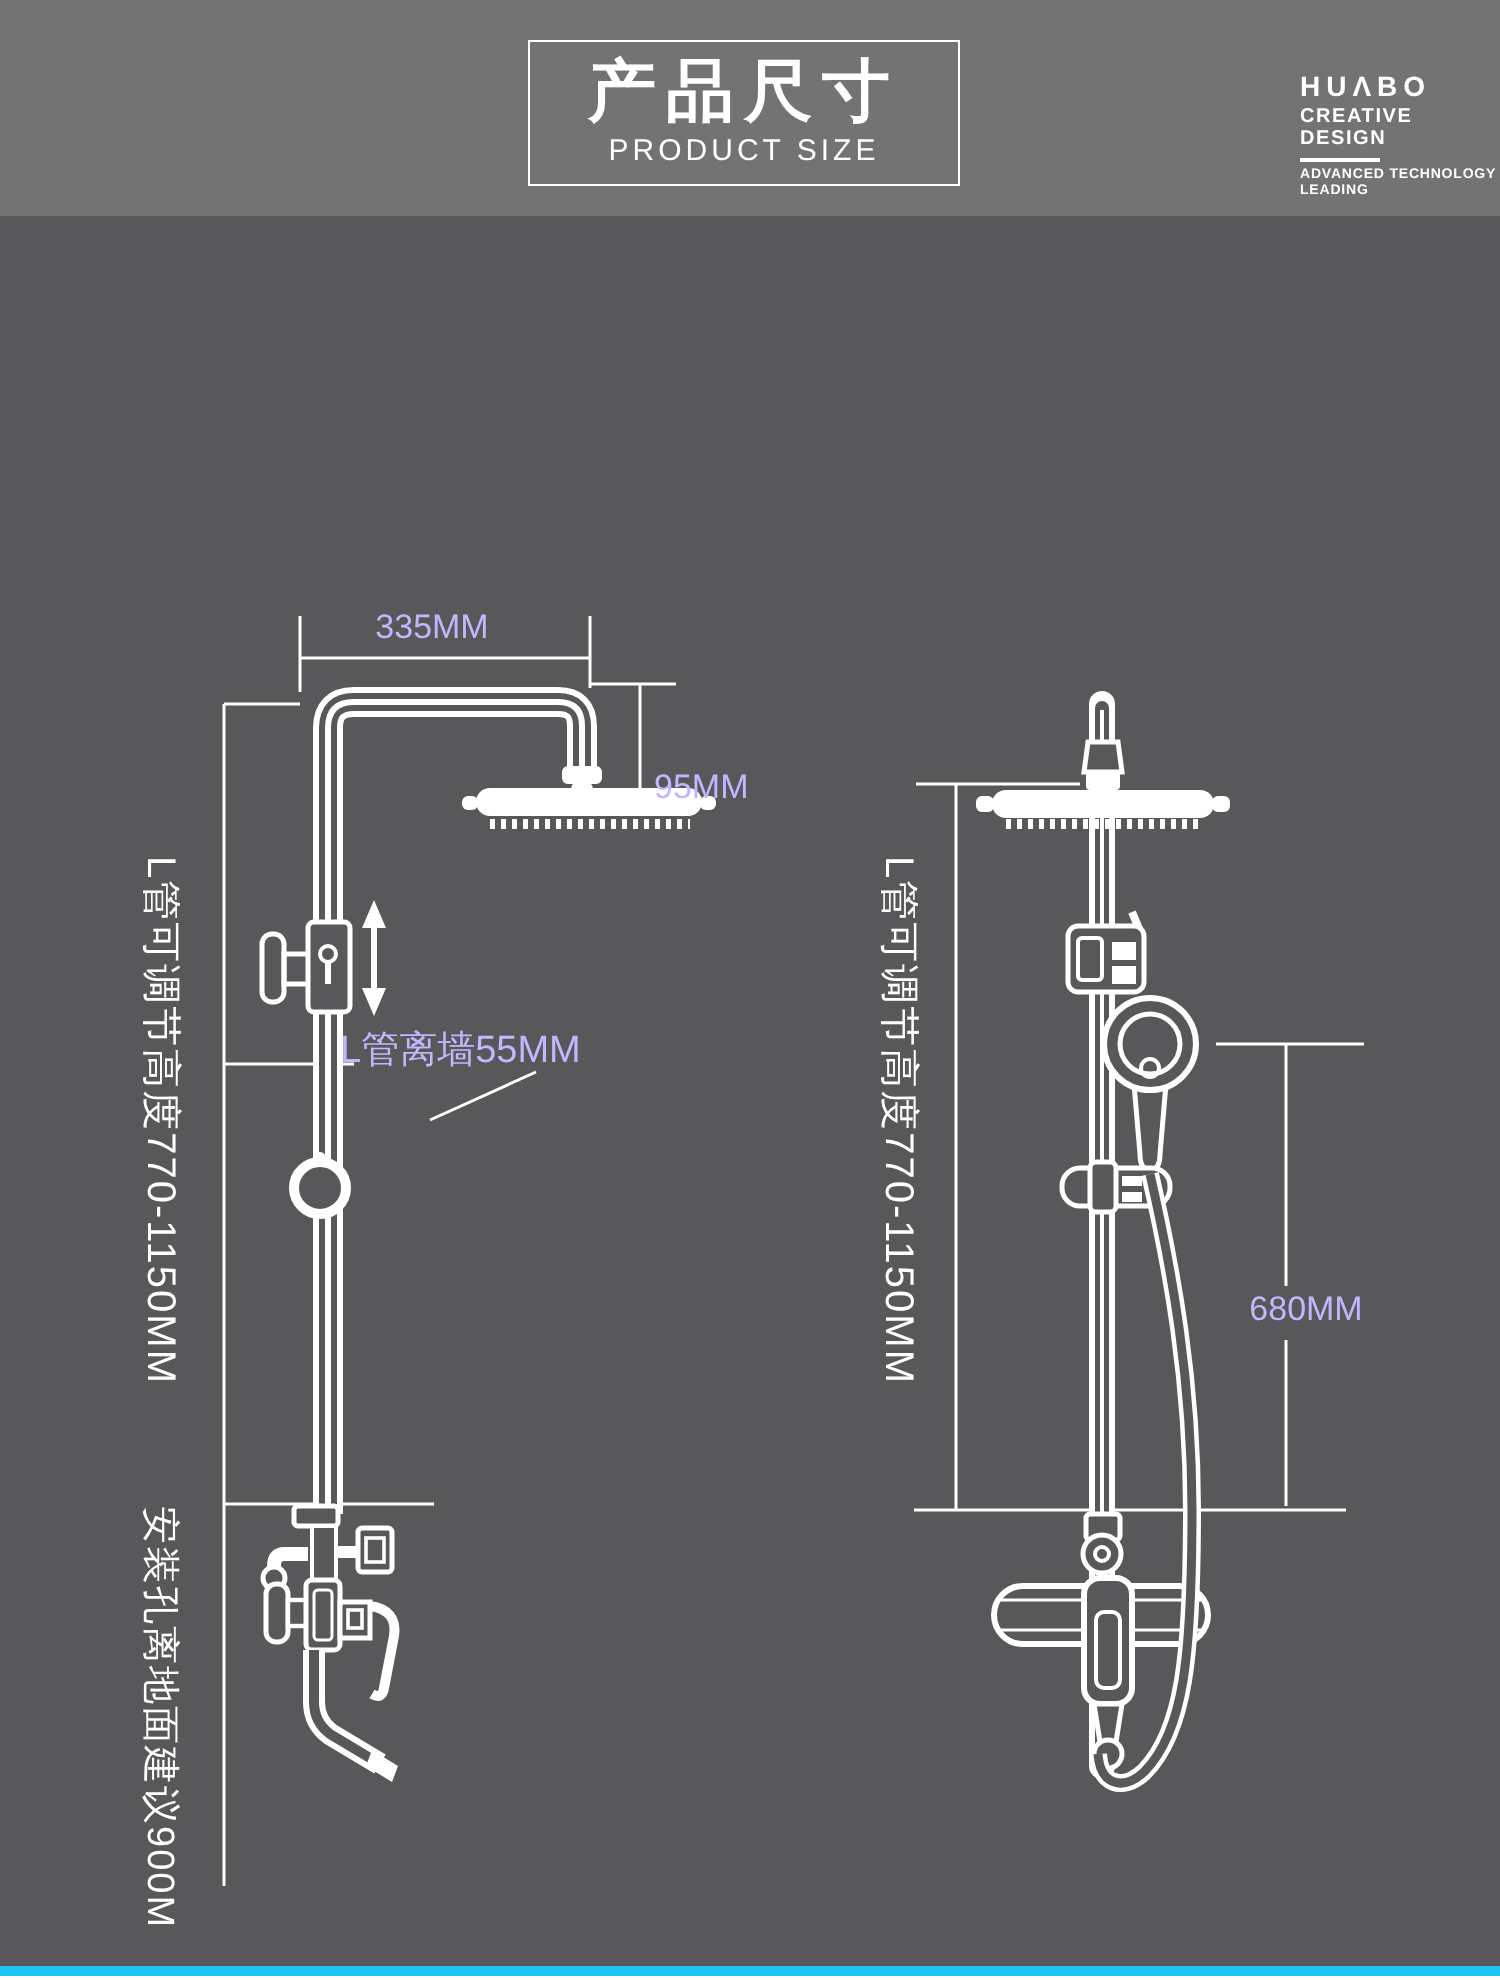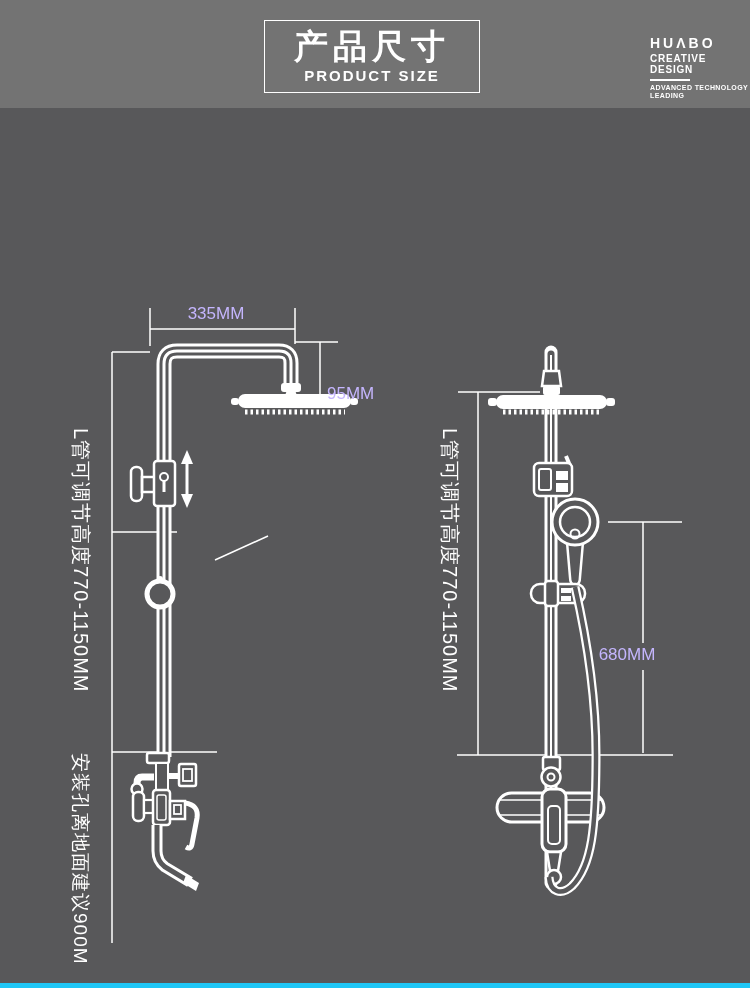--- a/index.html
+++ b/index.html
@@ -3,21 +3,21 @@
 <meta charset="utf-8">
 <style>
   html,body{margin:0;padding:0;background:#ffffff;}
   #page{position:relative;width:750px;height:990px;background:#58585a;overflow:hidden;
         font-family:"Liberation Sans","DejaVu Sans",sans-serif;}
   
   #header{position:absolute;left:0;top:0;width:750px;height:108px;background:#737373;}
   #title-box{position:absolute;left:264px;top:20px;width:216px;height:73px;
              border:1px solid #ffffff;box-sizing:border-box;text-align:center;color:#ffffff;}
   #title-cn{margin-top:7px;font-size:34px;font-weight:700;letter-spacing:5px;line-height:36px;}
-  #title-en{margin-top:3px;font-size:15px;font-weight:700;letter-spacing:2px;}
+  #title-en{margin-top:3px;font-size:15px;font-weight:400;letter-spacing:2px;}
   #logo{position:absolute;left:650px;top:36px;width:100px;color:#ffffff;}
   #logo .brand{font-size:14px;font-weight:700;letter-spacing:3px;line-height:14px;}
   #logo .t1{font-size:10px;font-weight:700;letter-spacing:0.8px;margin-top:3px;}
   #logo .rule{width:40px;height:2px;background:#ffffff;margin:4px 0 3px 0;}
   #logo .t2{font-size:7px;font-weight:700;letter-spacing:0.4px;line-height:8px;}
   #logo .t3{font-size:7px;font-weight:700;letter-spacing:0.4px;line-height:8px;}
   
   #notice{position:absolute;right:15px;top:184px;text-align:right;color:#2dc0ea;}
   #notice .big{font-size:25px;font-weight:500;letter-spacing:1px;}
   #notice .small{font-size:19px;font-weight:500;margin-top:8px;}
@@ -188,20 +188,21 @@
       <circle class="bgf" cx="554" cy="877" r="7"></circle>
     </g>
     <g>
       <path d="M575,587 C586,635 596,690 596,755 C596,828 592,866 572,886 C561,896 550,892 549,877" fill="none" stroke="#ffffff" stroke-width="9"></path>
       <path d="M575,587 C586,635 596,690 596,755 C596,828 592,866 572,886 C561,896 550,892 549,877" fill="none" stroke="#58585a" stroke-width="4.5"></path>
     </g>
   </svg>
 
   <div class="dimlabel" style="left:166px;top:304px;width:100px;text-align:center;">335MM</div>
   <div class="dimlabel" style="left:327px;top:384px;">95MM</div>
+  <div class="dimlabel" style="left:170px;top:512px;font-size:19px;">L管离墙55MM</div>
   <div class="vtext" style="left:94px;top:428px;">L管可调节高度770-1150MM</div>
   <div class="vtext" style="left:93px;top:753px;font-size:19px;">安装孔离地面建议900M</div>
   <div class="vtext" style="left:463px;top:428px;">L管可调节高度770-1150MM</div>
-  <div class="dimlabel" style="left:588px;top:645px;width:78px;text-align:center;">680MM</div>
+  <div class="dimlabel" style="left:614px;top:645px;width:78px;text-align:center;">680MM</div>
 
   <div id="footer-line"></div>
   <div id="footer-white"></div>
 </div>
 
 </body></html>

